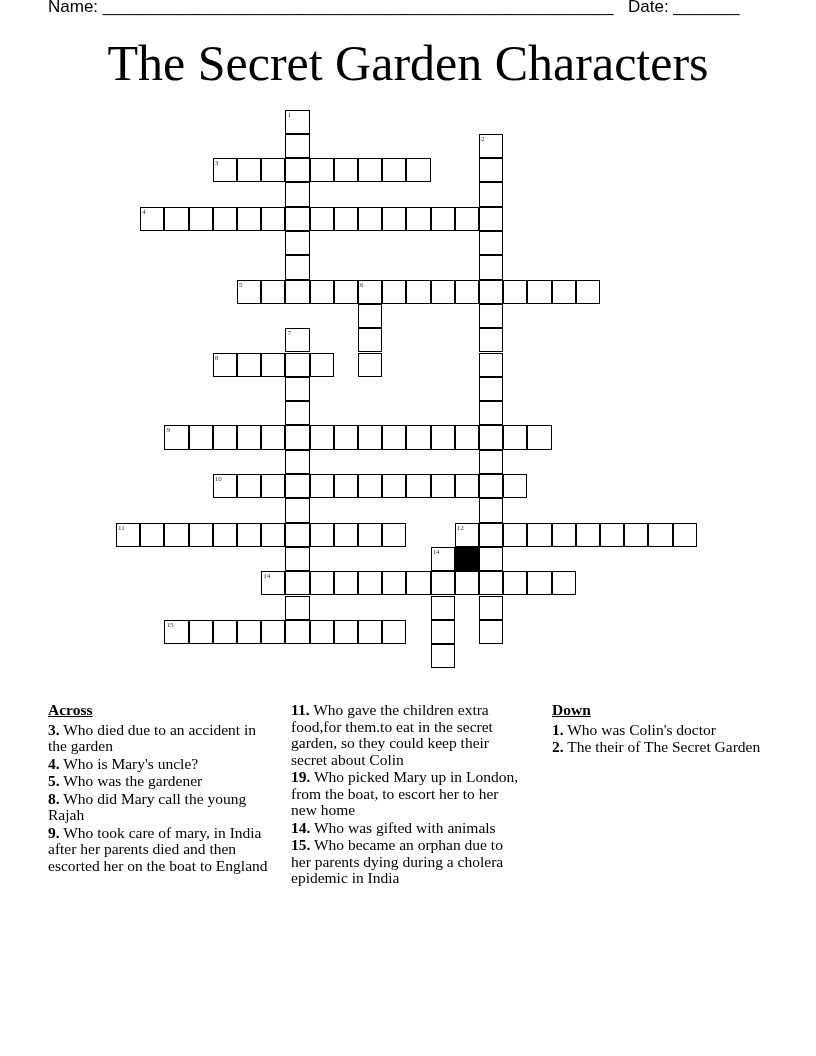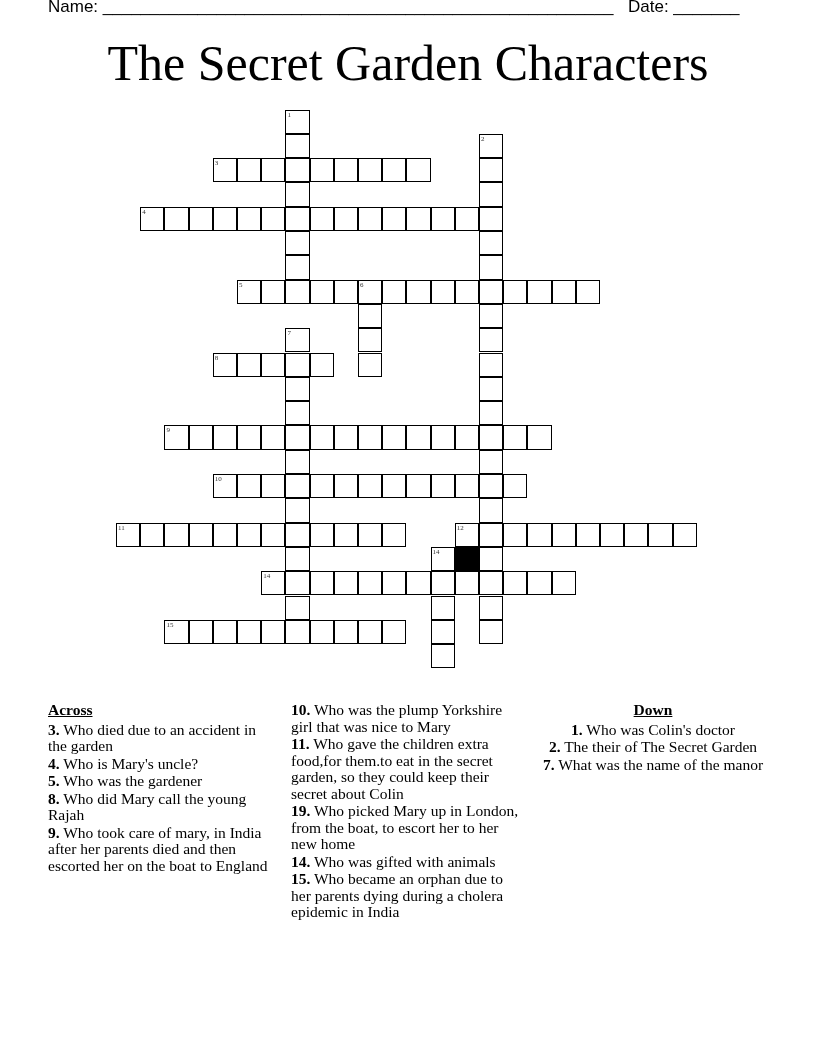--- a/index.html
+++ b/index.html
@@ -15,21 +15,21 @@
     .cell.black { background: #000; }
     .cell .num { position: absolute; left: 1px; top: 0px; font-family: "Liberation Serif", serif;
       font-size: 7px; line-height: 8px; color: #333; }
     .clues { position: absolute; top: 702px; font-family: "Liberation Serif", serif; font-size: 15.5px;
       line-height: 16.5px; color: #000; }
     .clues h3 { margin: 0 0 3px 0; font-size: 15.5px; font-weight: bold; text-decoration: underline; }
     .clue { margin-bottom: 1px; }
     .clue b { font-weight: bold; }
     .col1 { left: 48px; width: 225px; }
     .col2 { left: 291px; width: 228px; }
-    .col3 { left: 533px; width: 240px; text-align: center; }
+    .col3 { left: 552px; width: 240px; }
   </style>
 </head>
 <body>
 
 <div class="hdr hdr-name">Name: ______________________________________________________</div>
 <div class="hdr hdr-date">Date: _______</div>
 <div class="title">The Secret Garden Characters</div>
 
 <div id="grid">
     <div class="cell" style="left: 285.9px; top: 110px;">
@@ -220,25 +220,23 @@
 <div class="clues col1">
   <h3>Across</h3>
   <div class="clue"><b>3.</b> <span>Who died due to an accident in the garden</span></div>
   <div class="clue"><b>4.</b> <span>Who is Mary's uncle?</span></div>
   <div class="clue"><b>5.</b> <span>Who was the gardener</span></div>
   <div class="clue"><b>8.</b> <span>Who did Mary call the young Rajah</span></div>
   <div class="clue"><b>9.</b> <span>Who took care of mary, in India after her parents died and then escorted her on the boat to England</span></div>
 </div>
 
 <div class="clues col2">
-  <div class="clue"><b>10.</b> <span>Who was the plump Yorkshire girl that was nice to Mary</span></div>
   <div class="clue"><b>11.</b> <span>Who gave the children extra food,for them.to eat in the secret garden, so they could keep their secret about Colin</span></div>
   <div class="clue"><b>19.</b> <span>Who picked Mary up in London, from the boat, to escort her to her new home</span></div>
   <div class="clue"><b>14.</b> <span>Who was gifted with animals</span></div>
   <div class="clue"><b>15.</b> <span>Who became an orphan due to her parents dying during a cholera epidemic in India</span></div>
 </div>
 
 <div class="clues col3">
   <h3>Down</h3>
   <div class="clue"><b>1.</b> <span>Who was Colin's doctor</span></div>
   <div class="clue"><b>2.</b> <span>The their of The Secret Garden</span></div>
-  <div class="clue"><b>7.</b> <span>What was the name of the manor</span></div>
 </div>
 
 </body></html>

